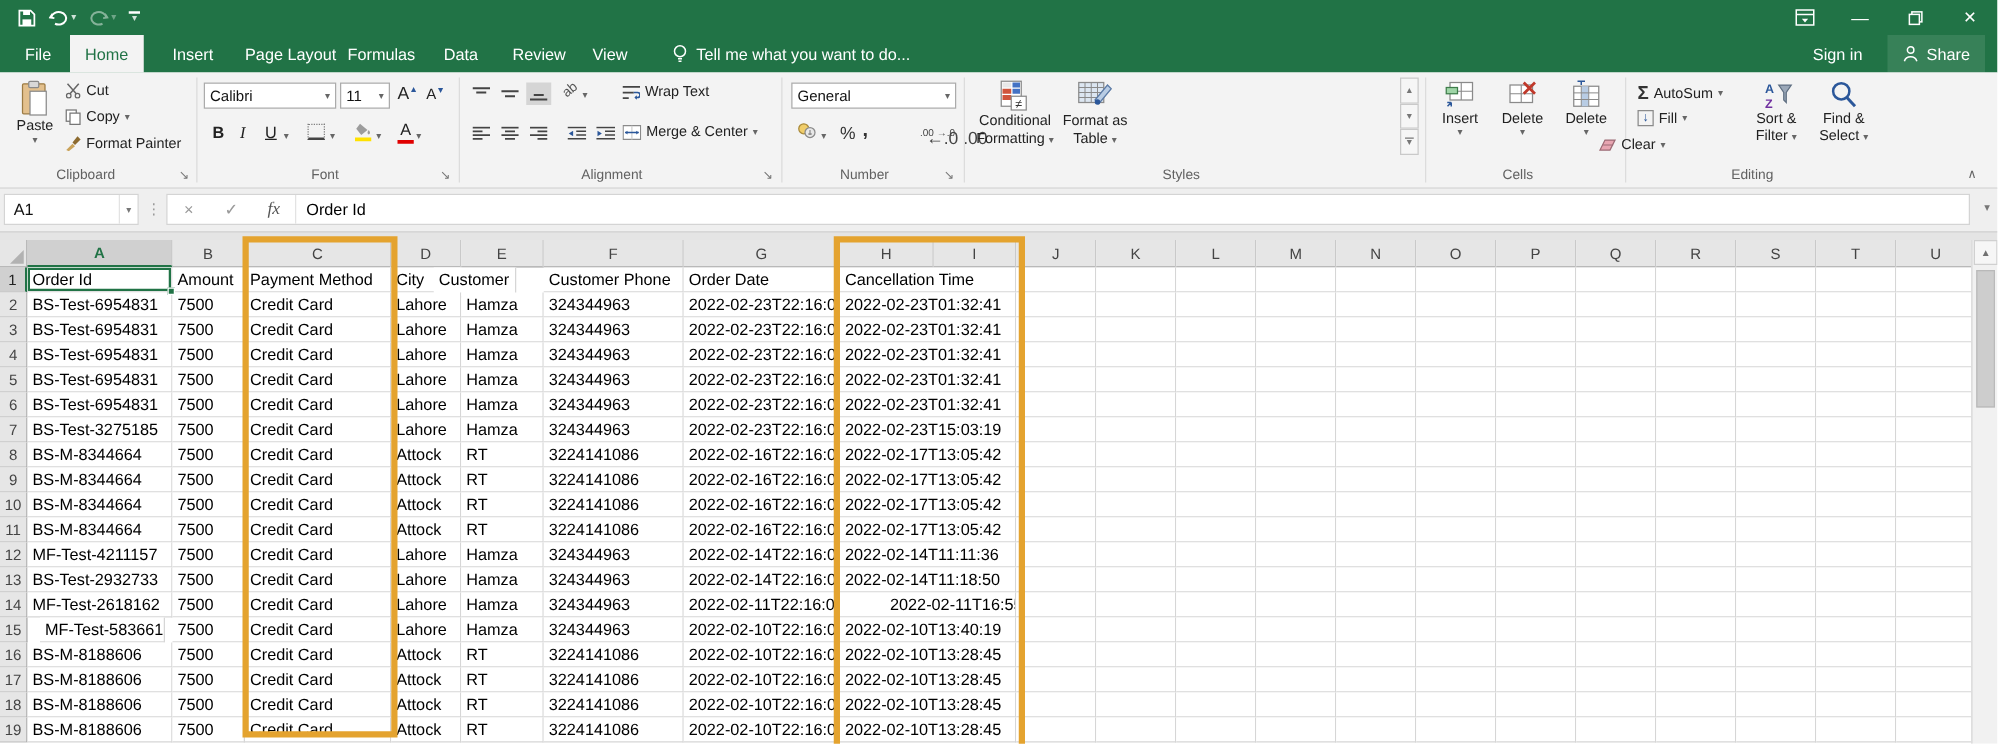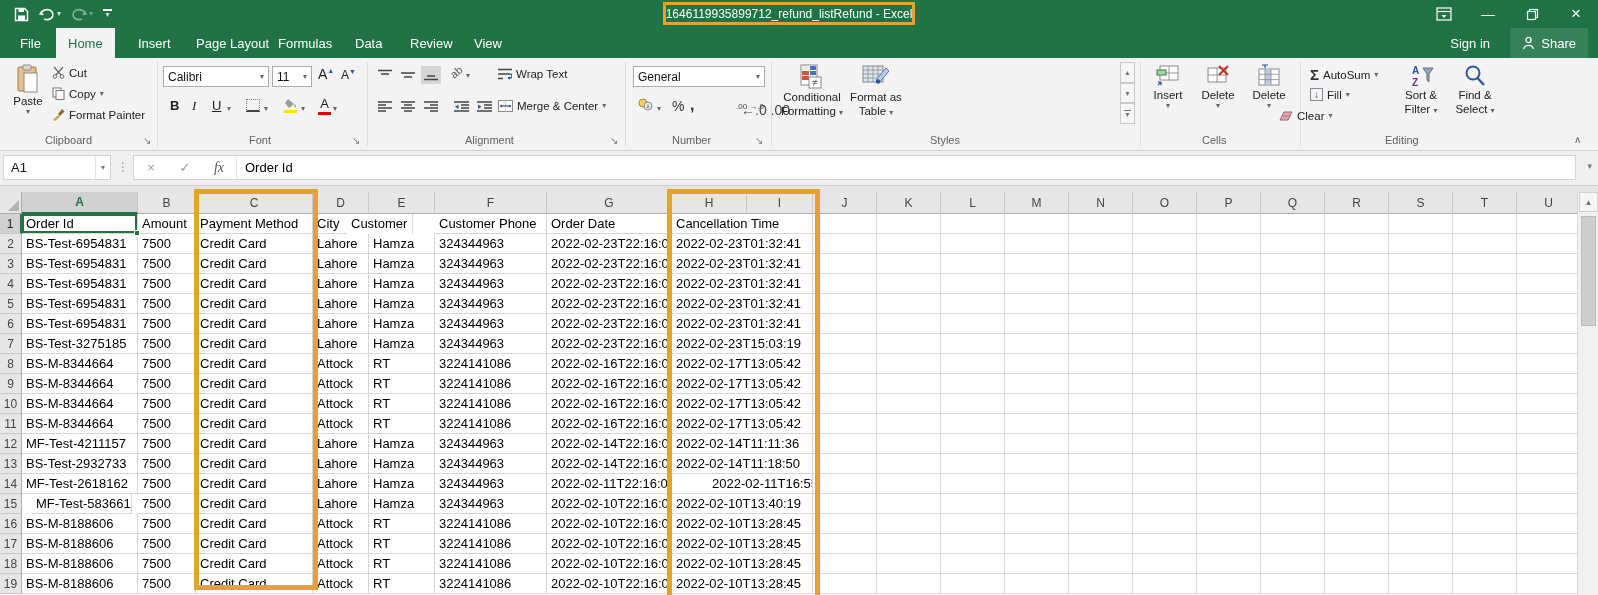--- a/index.html
+++ b/index.html
@@ -103,23 +103,20 @@
           <path d="M13 4 L15 7 L11.5 7.5" fill="none" stroke="#fff" stroke-width="1.4"></path>
           <path d="M14 7 a6 5 0 1 0 -3 5" fill="none" stroke="#fff" stroke-width="1.6"></path>
         </svg>
         <i class="dd">▾</i>
       </span>
     <span class="qbtn" style="flex-direction:column;gap:0">
         <span style="width:9px;height:2px;background:#fff"></span>
         <i class="dd">▾</i>
       </span>
   </div>
-  <div class="title-hl">
-    <span class="title-txt">1646119935899712_refund_listRefund - Excel</span>
-  </div>
   <div class="winbtns">
     <span class="wb">
         <svg width="16" height="14" viewBox="0 0 16 14">
           <rect x="1" y="1" width="14" height="12" fill="none" stroke="#fff" stroke-width="1.2"></rect>
           <path d="M1 4.5h14" stroke="#fff" stroke-width="1.2"></path>
           <path d="M8 11 l-2.5-3 h5z" fill="#fff"></path>
         </svg>
       </span>
     <span class="wb">—</span>
     <span class="wb">
@@ -134,20 +131,27 @@
 
 <div class="tabbar">
   <span class="tab" style="left:8px">File</span>
   <span class="tab sel" style="left:56px">Home</span>
   <span class="tab" style="left:126px">Insert</span>
   <span class="tab" style="left:184px">Page Layout</span>
   <span class="tab" style="left:266px">Formulas</span>
   <span class="tab" style="left:343px">Data</span>
   <span class="tab" style="left:398px">Review</span>
   <span class="tab" style="left:462px">View</span>
+  <span class="tellme">
+    <svg width="12" height="16" viewBox="0 0 12 16">
+        <circle cx="6" cy="6" r="4.4" fill="none" stroke="#fff" stroke-width="1.2"></circle>
+        <path d="M4.4 12h3.2M4.8 14h2.4" stroke="#fff" stroke-width="1.2"></path>
+      </svg>
+    <span>Tell me what you want to do...</span>
+  </span>
   <span class="signin">Sign in</span>
   <span class="share">
     <svg width="13" height="14" viewBox="0 0 13 14">
         <circle cx="6.5" cy="4" r="2.6" fill="none" stroke="#fff" stroke-width="1.2"></circle>
         <path d="M1.5 13 a5.2 5 0 0 1 10 0" fill="none" stroke="#fff" stroke-width="1.2"></path>
       </svg>
     <span>Share</span>
   </span>
 </div>
 

